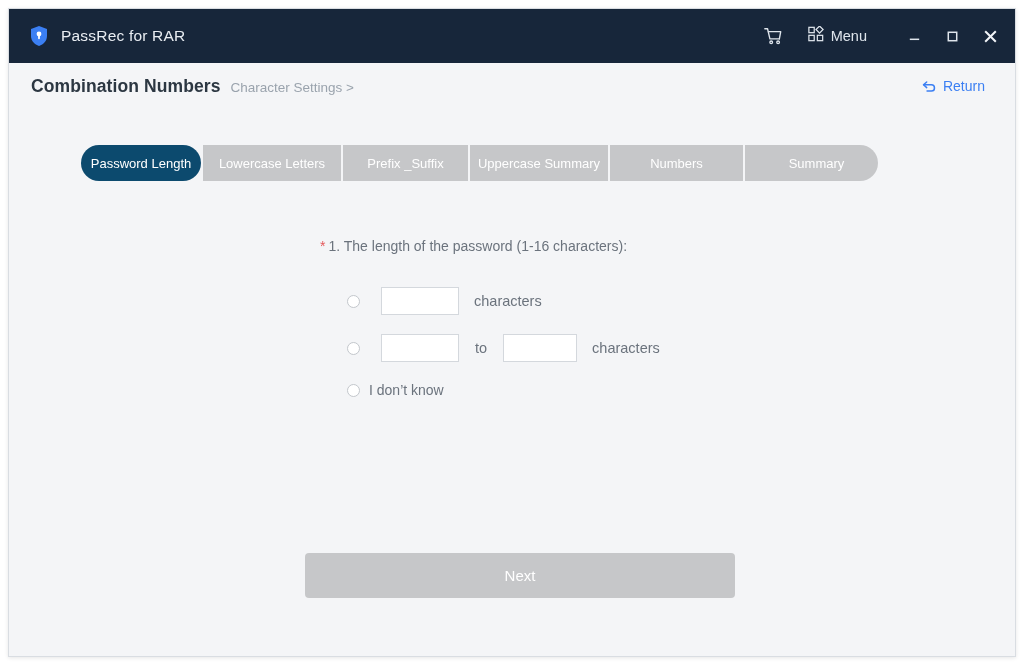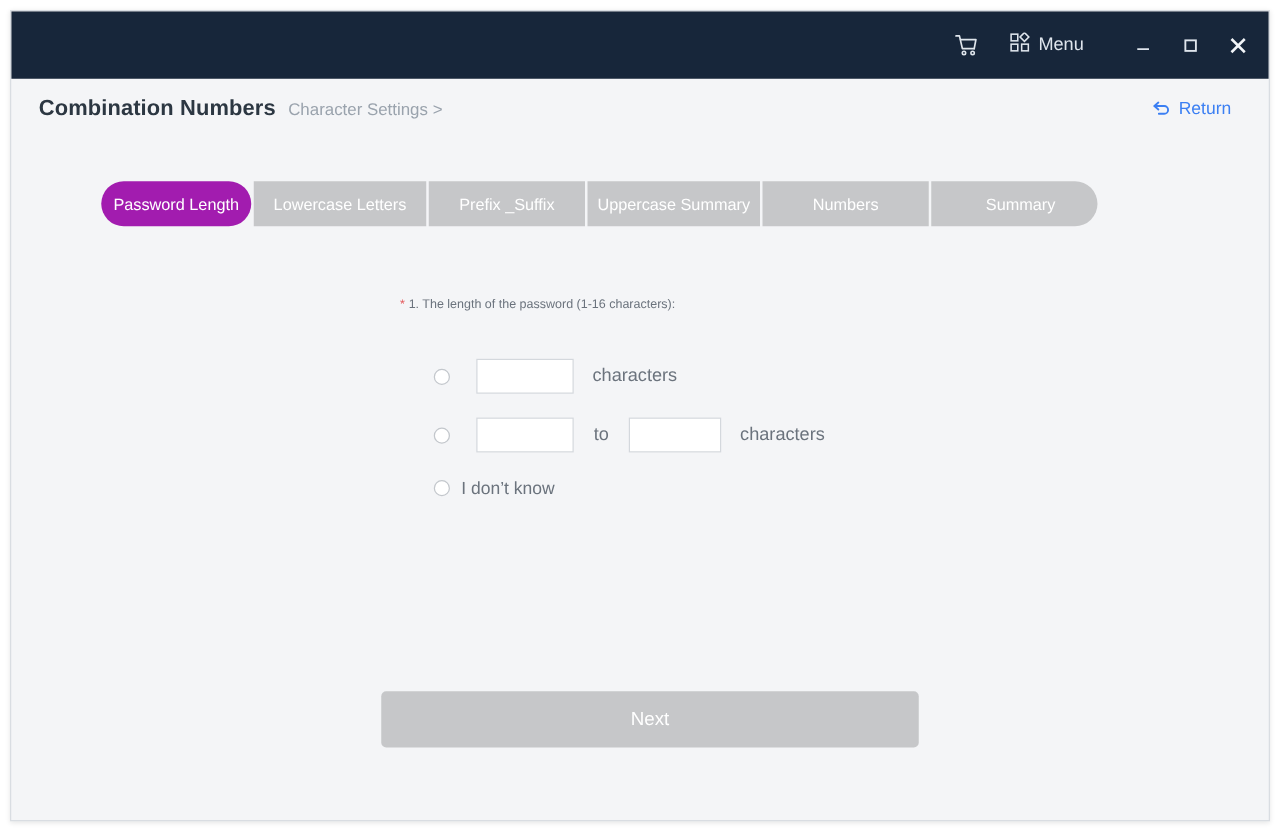--- a/index.html
+++ b/index.html
@@ -117,36 +117,36 @@
     color: #ffffff;
     font-size: 13px;
     display: flex;
     align-items: center;
     justify-content: center;
     margin-right: 2px;
     cursor: pointer;
     box-sizing: border-box;
   }
   .tab.active {
-    background: #a21caf;
+    background: #0c4a6e;
     border-radius: 18px;
     margin-right: 2px;
   }
   .tab.last {
     border-top-right-radius: 18px;
     border-bottom-right-radius: 18px;
     margin-right: 0;
   }
 
   
   .question {
     position: absolute;
     left: 311px;
     top: 229px;
-    font-size: 10px;
+    font-size: 14px;
     color: #6b737d;
   }
   .req-star { color: #e4575a; margin-right: 3px; }
 
   .form-rows {
     position: absolute;
     left: 338px;
     top: 275px;
   }
   .frow {
@@ -211,20 +211,30 @@
     cursor: default;
   }
 </style>
 </head>
 <body>
 
 <div class="window">
 
   <div class="titlebar">
 
+    <div class="app-brand">
+      <span class="shield-icon">
+        <svg viewBox="0 0 20 22" width="20" height="22">
+          <path d="M10 1 L18 4 L18 11 C18 16 14.4 19.6 10 21 C5.6 19.6 2 16 2 11 L2 4 Z" fill="#3b7ff3"></path>
+          <circle cx="10" cy="9" r="2.4" fill="#ffffff"></circle>
+          <rect x="9.1" y="9.6" width="1.8" height="4.6" rx="0.9" fill="#ffffff"></rect>
+        </svg>
+      </span>
+      <span class="app-title">PassRec for RAR</span>
+    </div>
 
     <div class="tb-right">
 
       <div class="tb-btn cart-btn">
         <svg viewBox="0 0 22 22" width="20" height="20">
           <path d="M2 3 L5 3 L7.6 14.2 L18 14.2" fill="none" stroke="#dfe5ec" stroke-width="1.5" stroke-linecap="round" stroke-linejoin="round"></path>
           <path d="M6 6.2 L19.5 6.2 L18 14.2" fill="none" stroke="#dfe5ec" stroke-width="1.5" stroke-linecap="round" stroke-linejoin="round"></path>
           <circle cx="9" cy="18" r="1.5" fill="none" stroke="#dfe5ec" stroke-width="1.4"></circle>
           <circle cx="16.6" cy="18" r="1.5" fill="none" stroke="#dfe5ec" stroke-width="1.4"></circle>
         </svg>

